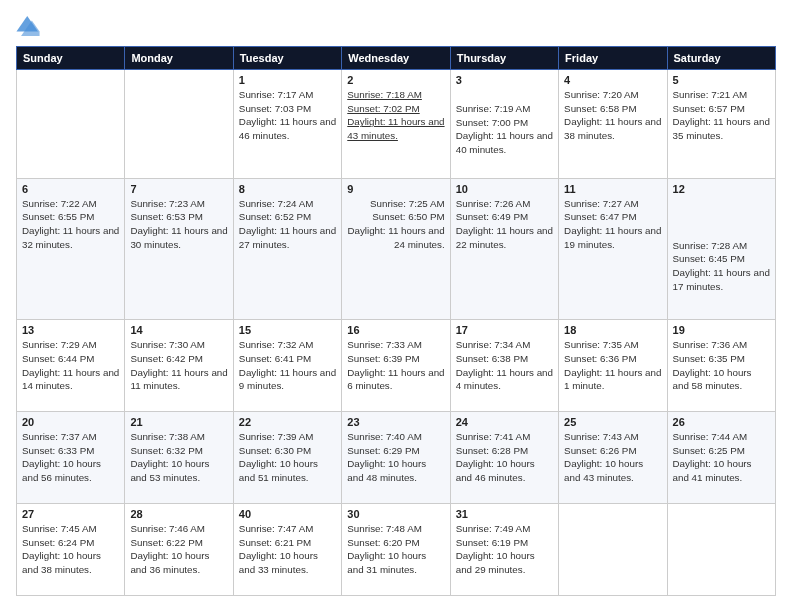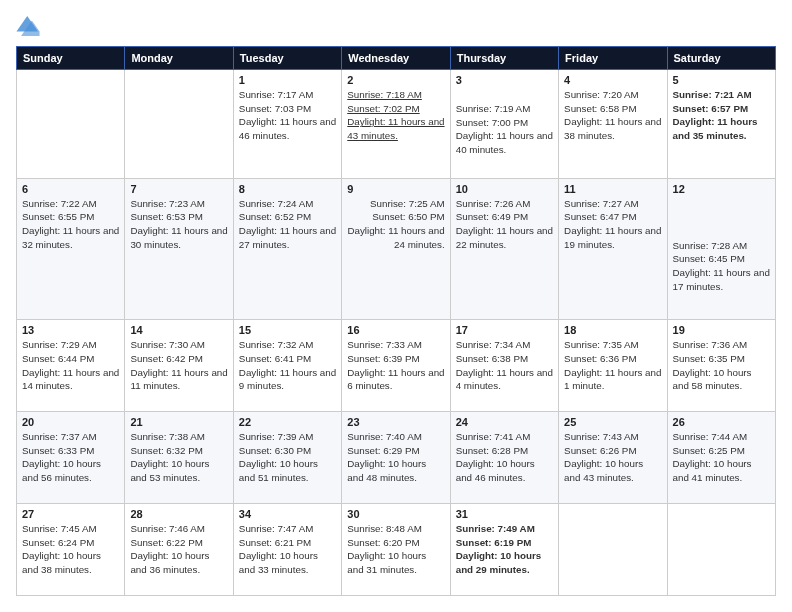--- a/index.html
+++ b/index.html
@@ -156,21 +156,21 @@
 Daylight: 11 hours and 40 minutes.</div>
           </td>
           <td>
             <span class="day-num">4</span>
             <div class="day-info" style="white-space: pre-line;">Sunrise: 7:20 AM
 Sunset: 6:58 PM
 Daylight: 11 hours and 38 minutes.</div>
           </td>
           <td>
             <span class="day-num">5</span>
-            <div class="day-info" style="white-space: pre-line; font-weight: bold;">Sunrise: 7:21 AM
+            <div class="day-info" style="white-space: pre-line;">Sunrise: 7:21 AM
 Sunset: 6:57 PM
 Daylight: 11 hours and 35 minutes.</div>
           </td>
         </tr>
         <tr>
           <td>
             <span class="day-num">6</span>
             <div class="day-info" style="white-space: pre-line;">Sunrise: 7:22 AM
 Sunset: 6:55 PM
 Daylight: 11 hours and 32 minutes.</div>
@@ -307,34 +307,34 @@
 Sunset: 6:24 PM
 Daylight: 10 hours and 38 minutes.</div>
           </td>
           <td>
             <span class="day-num">28</span>
             <div class="day-info" style="white-space: pre-line;">Sunrise: 7:46 AM
 Sunset: 6:22 PM
 Daylight: 10 hours and 36 minutes.</div>
           </td>
           <td>
-            <span class="day-num">34</span>
+            <span class="day-num">40</span>
             <div class="day-info" style="white-space: pre-line;">Sunrise: 7:47 AM
 Sunset: 6:21 PM
 Daylight: 10 hours and 33 minutes.</div>
           </td>
           <td>
             <span class="day-num">30</span>
-            <div class="day-info" style="white-space: pre-line;">Sunrise: 8:48 AM
+            <div class="day-info" style="white-space: pre-line;">Sunrise: 7:48 AM
 Sunset: 6:20 PM
 Daylight: 10 hours and 31 minutes.</div>
           </td>
           <td>
             <span class="day-num">31</span>
-            <div class="day-info" style="white-space: pre-line; font-weight: bold;">Sunrise: 7:49 AM
+            <div class="day-info" style="white-space: pre-line;">Sunrise: 7:49 AM
 Sunset: 6:19 PM
 Daylight: 10 hours and 29 minutes.</div>
           </td>
           <td class="empty"></td>
           <td class="empty"></td>
         </tr>
       </tbody>
   </table>
 </div>
 

